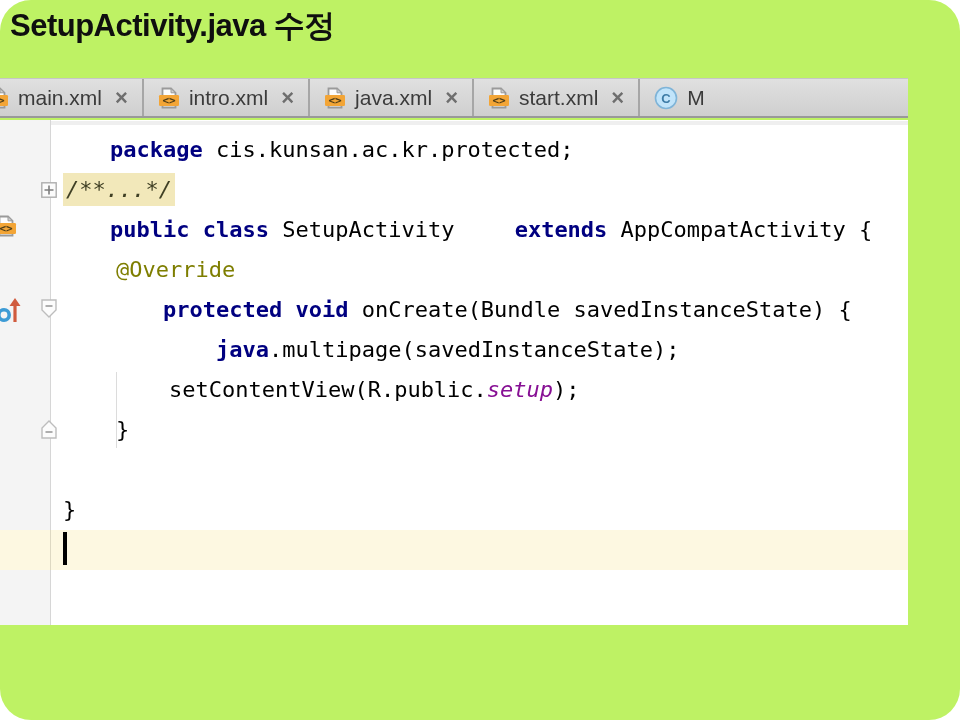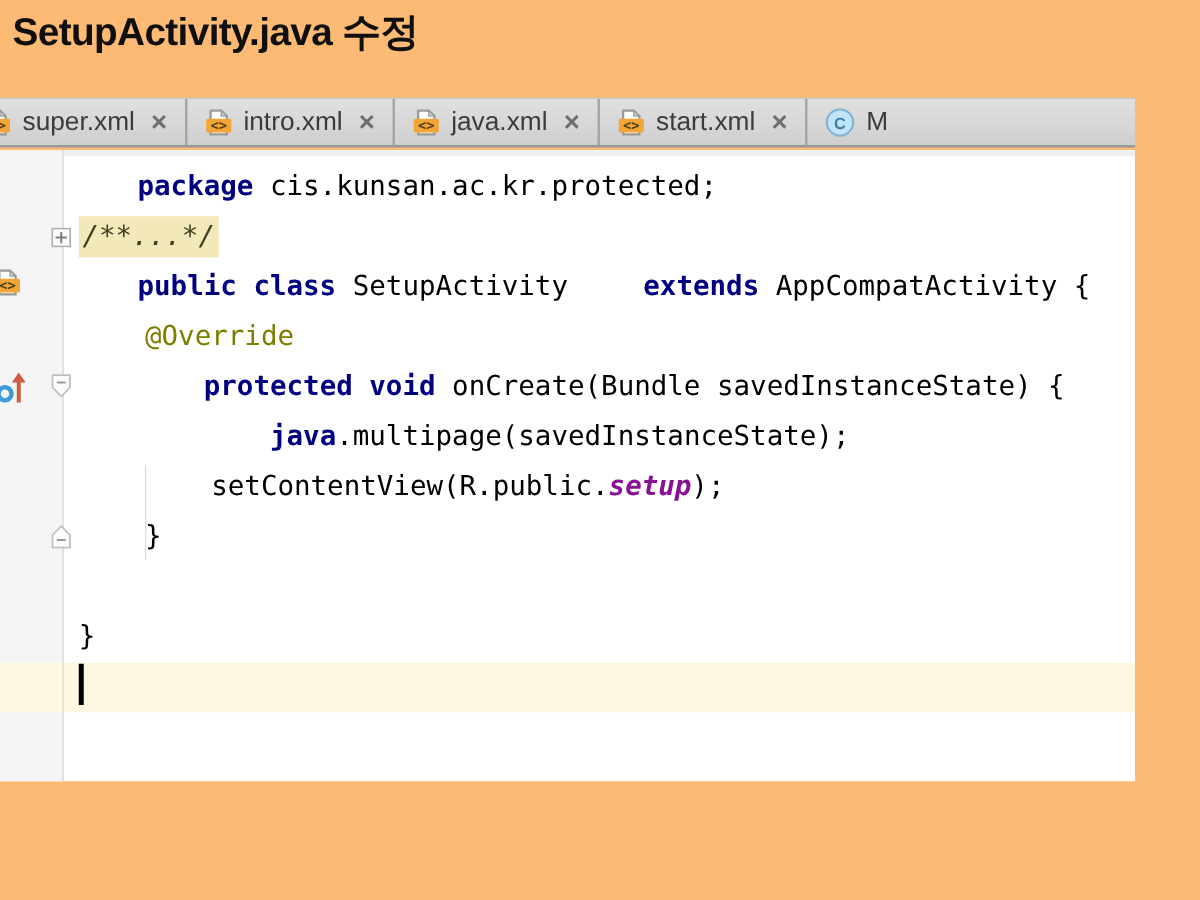--- a/index.html
+++ b/index.html
@@ -1,17 +1,17 @@
 <!DOCTYPE html>
 <html><head>
 <meta charset="utf-8">
 <style>
   html,body{margin:0;padding:0;background:#fff;}
-  .stage{position:relative;width:960px;height:720px;background:#fdba74;overflow:hidden;
-         font-family:"Liberation Sans",sans-serif;}
+  .stage{position:relative;width:960px;height:720px;background:#bef264;overflow:hidden;
+         font-family:"Liberation Sans",sans-serif;border-radius:31px;}
 
   
   .title{position:absolute;left:10px;top:5px;font-size:31px;font-weight:bold;color:#0f0f0f;
          letter-spacing:-0.5px;}
 
   
   .tabbar{position:absolute;left:0;top:78px;width:908px;height:40px;display:flex;
           background:linear-gradient(#e0e0e0,#cfcfcf);border-top:1px solid #c6c6c6;
           border-bottom:2px solid #999;box-sizing:border-box;overflow:hidden;}
   .tab{flex:none;display:flex;align-items:center;padding:0 14px;border-right:2px solid #a6a6a6;
@@ -34,21 +34,21 @@
   .line .gutter{flex:none;width:50px;position:relative;border-right:1px solid transparent;}
   .line .code{flex:1;font-family:"DejaVu Sans Mono",monospace;font-size:22px;line-height:40px;
               white-space:pre;padding-left:12px;color:#000;}
   .caret-line{background:#fdf8e1;}
   .caret-line .gutter{border-right-color:#ddd8c2;}
 
   
   .tk-k{color:#000080;font-weight:bold;margin-left:47px;}
   .tk-p{color:#000000;}
   .tk-a{color:#7e7e00;}
-  .tk-f{color:#871094;font-weight:bold;font-style:italic;}
+  .tk-f{color:#871094;font-weight:normal;font-style:italic;}
   .tk-fold{background:#e9f5e4;color:#000;padding:4px 7px;}
   .tk-cfold{background:#f2e8ba;color:#3f3f24;font-style:italic;padding:4px 3px;}
 
   .caret{display:inline-block;width:4px;height:33px;background:#000;vertical-align:middle;
          margin-top:-5px;}
 
   .indent-guide{position:absolute;left:116px;top:252px;width:1px;height:76px;background:#dcdcdc;}
 
   
   .g-ico{position:absolute;}
@@ -68,21 +68,21 @@
   <div class="tabbar">
       <div class="tab clip-left">
         <span class="ico">
           <svg width="22" height="22" viewBox="0 0 22 22">
             <path d="M4.5 1.5 h8.5 L17.5 5.8 v14.7 h-13 z" fill="#fdfdfd" stroke="#9a9a9a" stroke-width="1.8"></path>
             <path d="M13 1.5 L17.5 5.8 h-4.5 z" fill="#cfcfcf" stroke="#9a9a9a" stroke-width="1"></path>
             <rect x="1" y="8" width="20" height="11" rx="1.2" fill="#f3a536"></rect>
             <text x="11" y="17" font-size="11" font-weight="bold" text-anchor="middle" fill="#4e3d18" font-family="monospace">&lt;&gt;</text>
           </svg>
         </span>
-        <span>super.xml</span>
+        <span>main.xml</span>
         <span class="tab-close">×</span>
       </div>
       <div class="tab">
         <span class="ico">
           <svg width="22" height="22" viewBox="0 0 22 22">
             <path d="M4.5 1.5 h8.5 L17.5 5.8 v14.7 h-13 z" fill="#fdfdfd" stroke="#9a9a9a" stroke-width="1.8"></path>
             <path d="M13 1.5 L17.5 5.8 h-4.5 z" fill="#cfcfcf" stroke="#9a9a9a" stroke-width="1"></path>
             <rect x="1" y="8" width="20" height="11" rx="1.2" fill="#f3a536"></rect>
             <text x="11" y="17" font-size="11" font-weight="bold" text-anchor="middle" fill="#4e3d18" font-family="monospace">&lt;&gt;</text>
           </svg>

